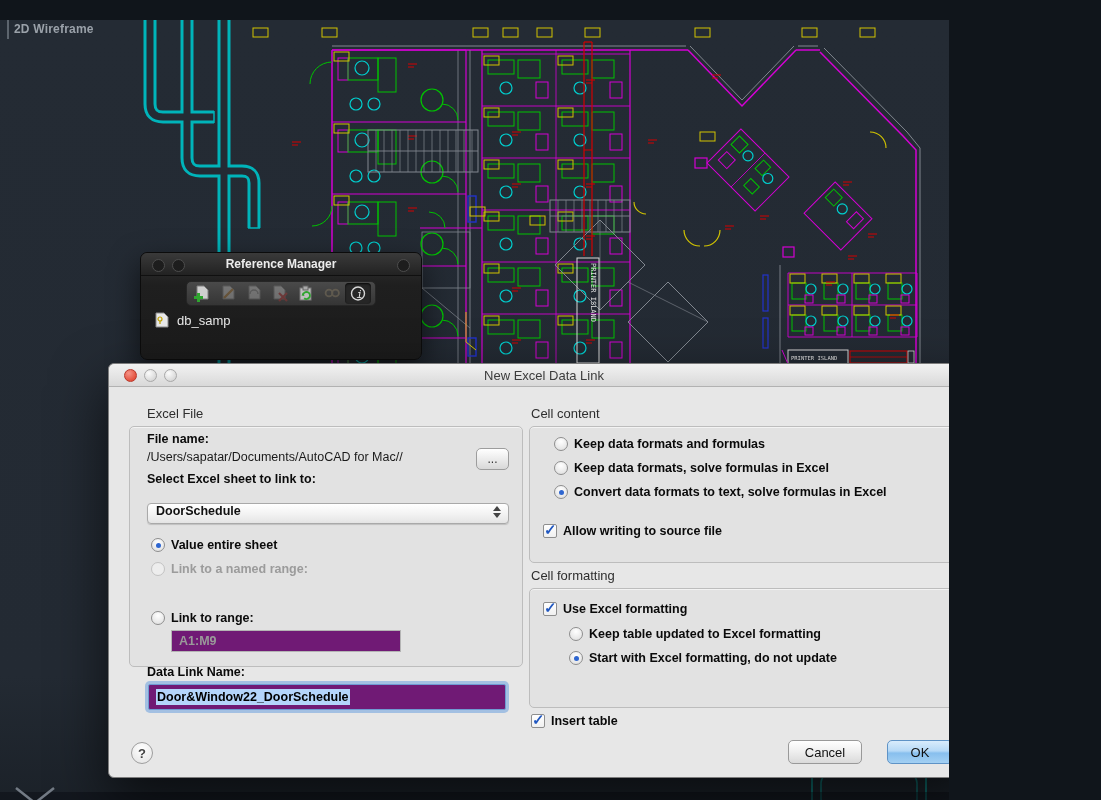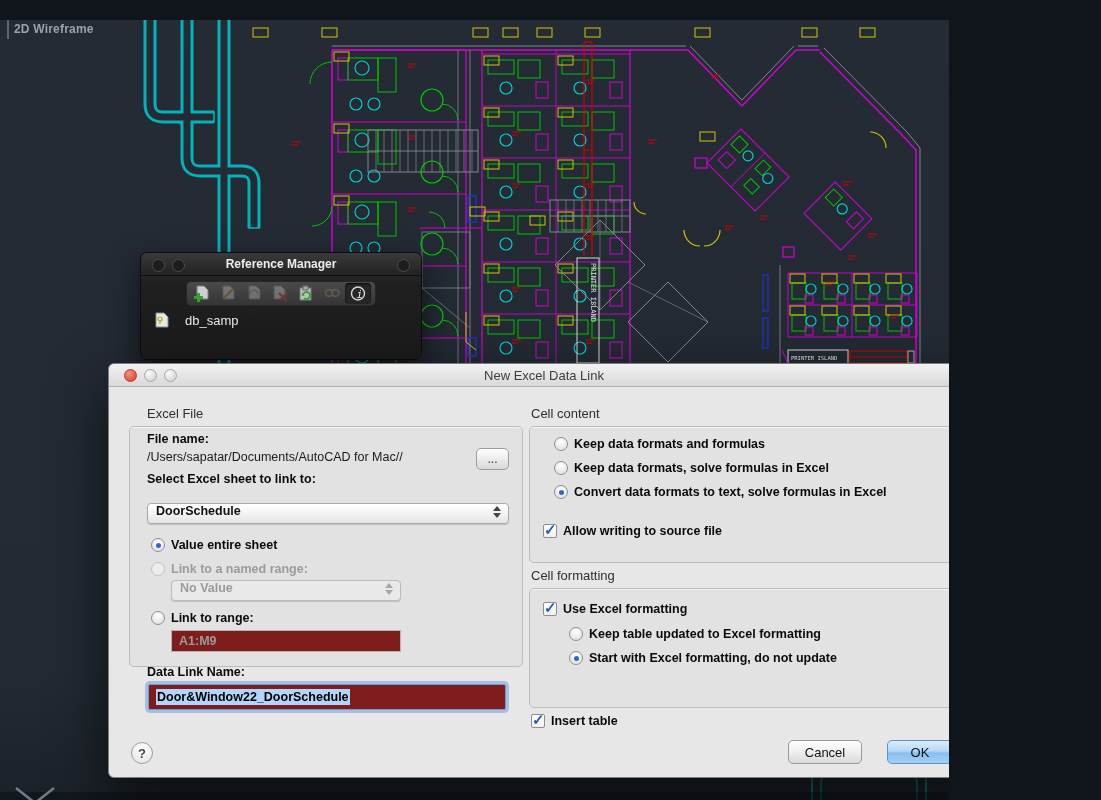--- a/index.html
+++ b/index.html
@@ -34,21 +34,21 @@
     box-shadow:0 12px 30px rgba(0,0,0,.6);}
   .pal-title{position:absolute;left:0;top:0;right:0;height:22px;border-radius:7px 7px 0 0;
     background:linear-gradient(#3a3a3a,#222);border-bottom:1px solid #101010;
     display:flex;align-items:center;justify-content:center;color:#ececec;font-size:12px;font-weight:700;}
   .pal-circ{position:absolute;top:6px;width:13px;height:13px;border-radius:50%;background:#1d1d1d;border:1px solid #4d4d4d;box-sizing:border-box;}
   .pal-toolbar{position:absolute;left:45px;top:28px;width:190px;height:25px;border-radius:5px;
     background:linear-gradient(#4a4a4a,#353535);border:1px solid #262626;display:flex;align-items:center;padding:0 2px;box-sizing:border-box;}
   .pal-slot{width:26px;height:21px;display:flex;align-items:center;justify-content:center;border-radius:4px;}
   .pal-slot.dim{opacity:.35;}
   .pal-slot.active{background:#262626;box-shadow:inset 0 1px 2px rgba(0,0,0,.8);}
-  .pal-item{position:absolute;left:14px;top:59px;display:flex;align-items:center;gap:16px;color:#e8e8e8;font-size:13px;}
+  .pal-item{position:absolute;left:14px;top:59px;display:flex;align-items:center;gap:8px;color:#e8e8e8;font-size:13px;}
 
   
   .dialog{position:absolute;left:108px;top:343px;width:872px;height:415px;border-radius:6px;
     background:#e7e7e7;border:1px solid #7d7d7d;box-shadow:0 22px 55px rgba(0,0,0,.65);box-sizing:border-box;}
   .dlg-title{position:absolute;left:0;top:0;right:0;height:22px;border-radius:6px 6px 0 0;
     background:linear-gradient(#f2f2f2,#d9d9d9);border-bottom:1px solid #b2b2b2;
     display:flex;align-items:center;justify-content:center;color:#3c3c3c;font-size:13px;}
   .tl{position:absolute;top:5px;width:13px;height:13px;border-radius:50%;box-sizing:border-box;}
   .tl-red{background:radial-gradient(circle at 35% 30%,#f59387,#e4523f 70%);border:1px solid #b9372a;}
   .tl-gray{background:radial-gradient(circle at 35% 30%,#fbfbfb,#d7d7d7 75%);border:1px solid #a8a8a8;}
@@ -66,21 +66,21 @@
   .popup{position:absolute;height:21px;background:linear-gradient(#fff,#f2f2f2 55%,#e4e4e4);
     border:1px solid #a9a9a9;border-radius:4px;display:flex;align-items:flex-start;box-sizing:border-box;
     font-size:12.5px;font-weight:700;color:#111;padding-left:8px;box-shadow:0 1px 1px rgba(0,0,0,.15);}
   .popup .steppers{position:absolute;right:7px;top:2px;display:flex;flex-direction:column;gap:2px;}
   .popup .up{width:0;height:0;border-left:4px solid transparent;border-right:4px solid transparent;border-bottom:5px solid #444;}
   .popup .dn{width:0;height:0;border-left:4px solid transparent;border-right:4px solid transparent;border-top:5px solid #444;}
   .popup.dis{background:#e9e9e9;color:#9b9b9b;border-color:#bcbcbc;}
   .popup.dis .up{border-bottom-color:#a8a8a8;}
   .popup.dis .dn{border-top-color:#a8a8a8;}
 
-  .field{position:absolute;background:#7f1d1d;border:1px solid #b4b4b4;box-sizing:border-box;
+  .field{position:absolute;background:#701a75;border:1px solid #b4b4b4;box-sizing:border-box;
     font-size:12.5px;display:flex;align-items:center;padding-left:7px;}
   .field.ghost{color:#9a9a9a;font-weight:700;}
   .field.focus{border:1px solid #6f9bd2;box-shadow:0 0 0 3px rgba(108,160,222,.55);border-radius:2px;
     color:#000;font-weight:700;}
   .selbg{background:#b4d5fb;padding:1px 1px;}
 
   .rad{position:absolute;width:14px;height:14px;border-radius:50%;box-sizing:border-box;
     background:radial-gradient(circle at 50% 30%,#fff,#e3e3e3 80%);border:1px solid #8e8e8e;}
   .rad.on::after{content:"";position:absolute;left:3.5px;top:3.5px;width:5px;height:5px;border-radius:50%;background:#2e66d0;}
   .rad.dis{background:#ededed;border-color:#c2c2c2;}
@@ -574,27 +574,20 @@
           <span class="dn"></span>
         </span>
     </div>
 
     <div class="rad on" style="left:42px;top:174px"></div>
     <div class="lbl" style="left:62px;top:174px">Value entire sheet</div>
 
     <div class="rad dis" style="left:42px;top:198px"></div>
     <div class="lbl dis" style="left:62px;top:198px">Link to a named range:</div>
 
-    <div class="popup dis" style="left:62px;top:216px;width:230px">
-      <span>No Value</span>
-      <span class="steppers">
-          <span class="up"></span>
-          <span class="dn"></span>
-        </span>
-    </div>
 
     <div class="rad" style="left:42px;top:247px"></div>
     <div class="lbl" style="left:62px;top:247px">Link to range:</div>
     <div class="field ghost" style="left:62px;top:266px;width:230px;height:22px">
       <span>A1:M9</span>
     </div>
 
     <div class="lbl" style="left:38px;top:301px">Data Link Name:</div>
     <div class="field focus" style="left:39px;top:320px;width:358px;height:26px">
       <span class="selbg">Door&amp;Window22_DoorSchedule</span>

